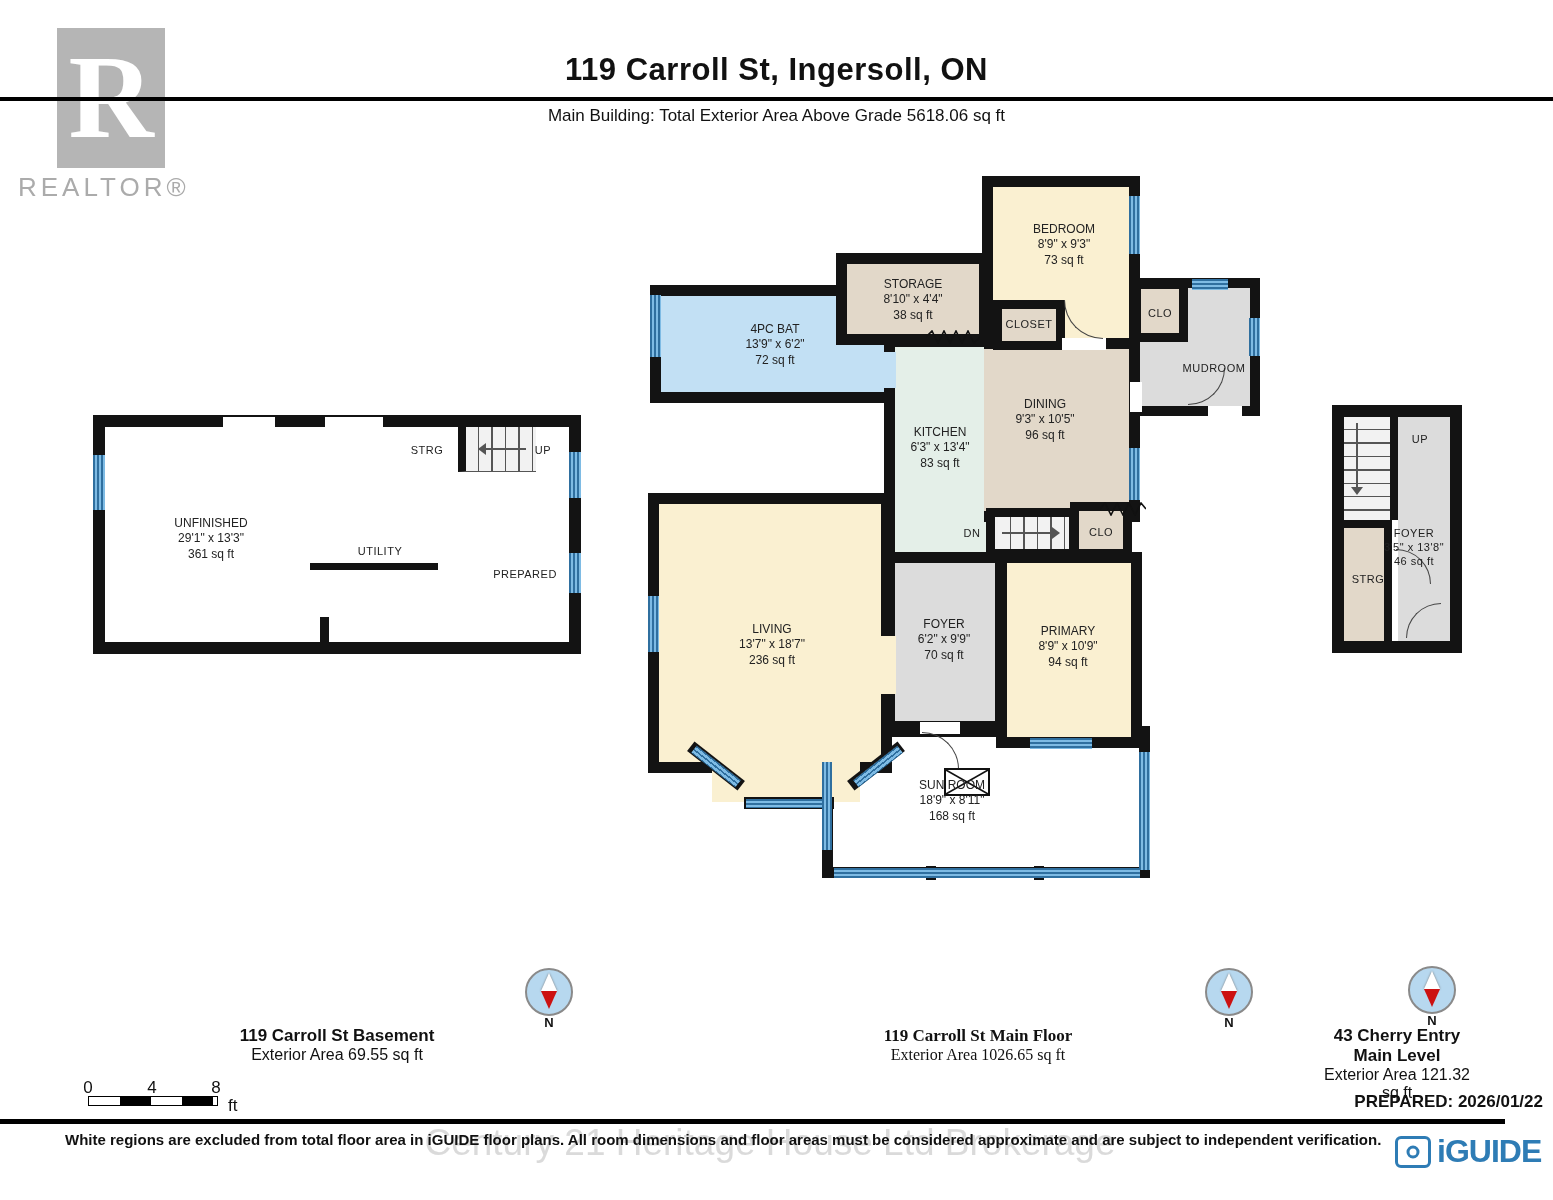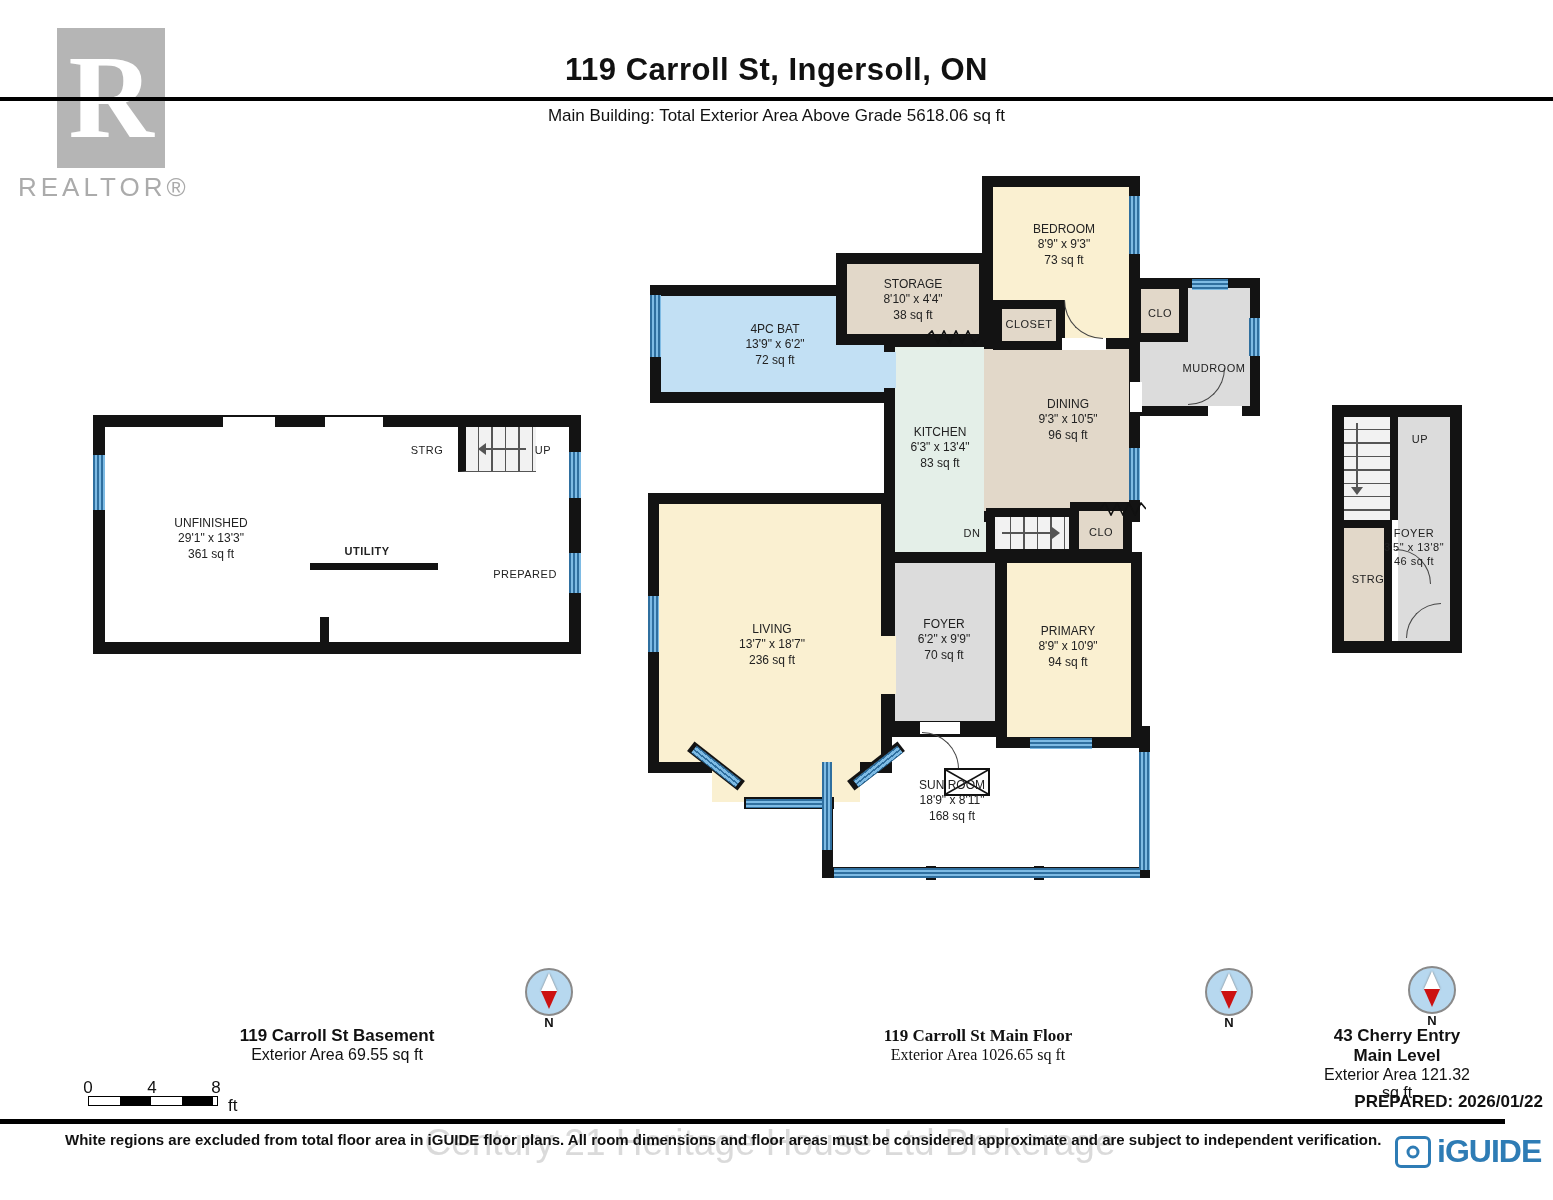--- a/index.html
+++ b/index.html
@@ -91,21 +91,21 @@
     <span>STRG</span>
   </div>
   <div class="rlabel sm" style="left:438px;top:23px;">
     <span>UP</span>
   </div>
   <div class="rlabel" style="left:106px;top:112px;">
     <span>UNFINISHED</span>
     <span>29'1" x 13'3"</span>
     <span>361 sq ft</span>
   </div>
-  <div class="rlabel sm" style="left:262px;top:124px;font-weight:bold;">
+  <div class="rlabel sm" style="left:275px;top:124px;">
     <span>UTILITY</span>
   </div>
   <div class="wallbar" style="left:205px;top:136px;width:128px;height:7px;"></div>
   <div class="rlabel sm" style="left:420px;top:147px;">
     <span>PREPARED</span>
   </div>
   <div class="wallbar" style="left:215px;top:190px;width:9px;height:25px;"></div>
 </div>
 
 <div class="abs" style="left:0;top:0;width:1553px;height:1200px;z-index:1;">
@@ -199,21 +199,21 @@
     <span>CLO</span>
   </div>
   <div class="rlabel sm" style="left:1214px;top:368px;">
     <span>MUDROOM</span>
   </div>
   <div class="rlabel" style="left:940px;top:448px;">
     <span>KITCHEN</span>
     <span>6'3" x 13'4"</span>
     <span>83 sq ft</span>
   </div>
-  <div class="rlabel" style="left:1068px;top:420px;">
+  <div class="rlabel" style="left:1045px;top:420px;">
     <span>DINING</span>
     <span>9'3" x 10'5"</span>
     <span>96 sq ft</span>
   </div>
   <div class="rlabel sm" style="left:972px;top:533px;">
     <span>DN</span>
   </div>
   <div class="rlabel sm" style="left:1101px;top:532px;">
     <span>CLO</span>
   </div>

